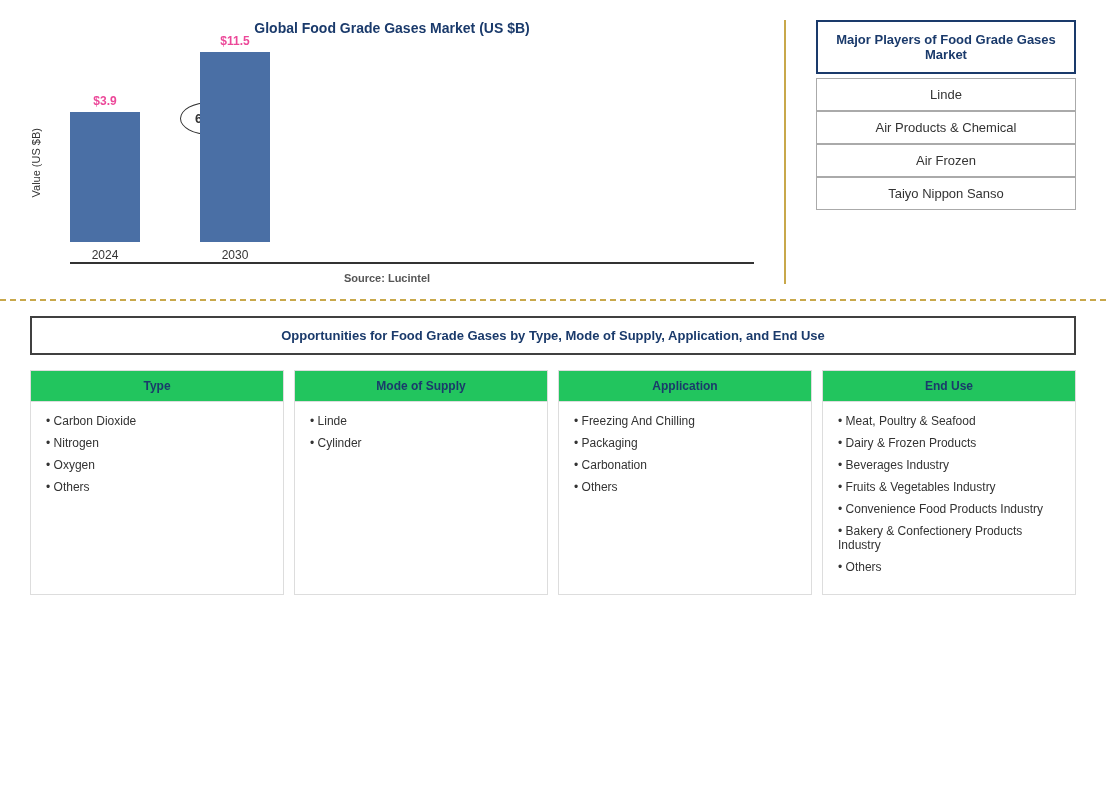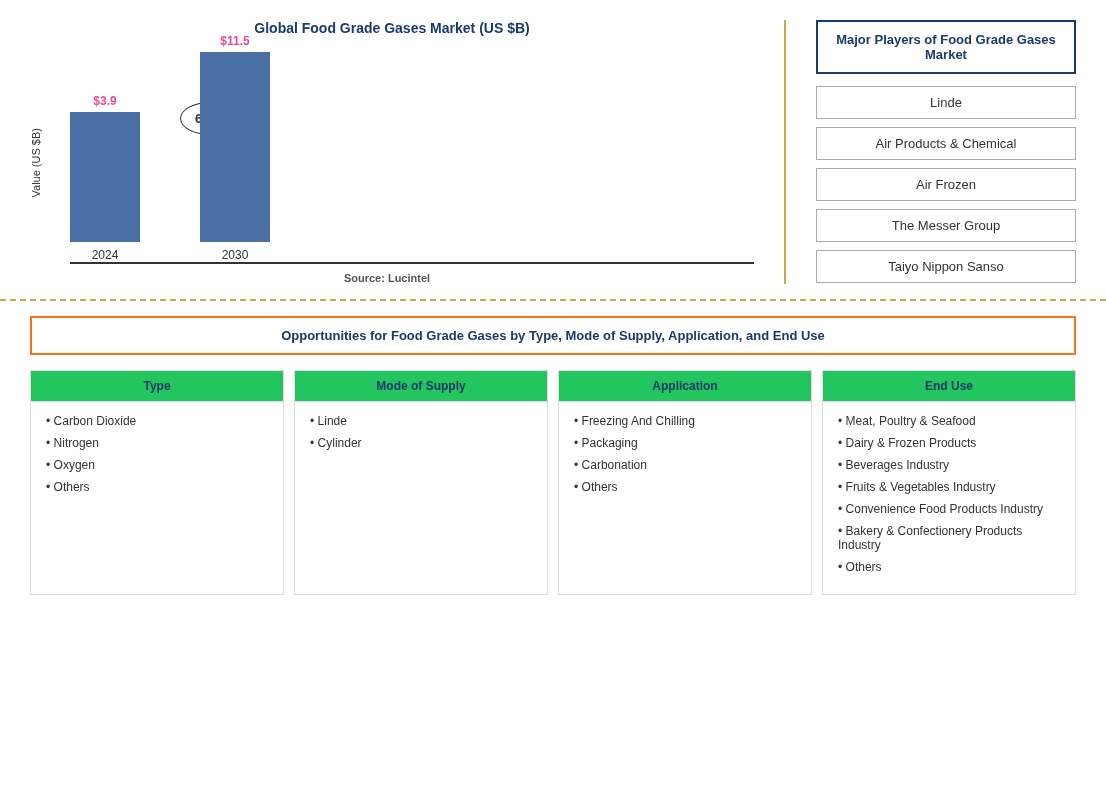--- a/index.html
+++ b/index.html
@@ -147,21 +147,20 @@
       align-self: stretch;
       margin: 0 10px;
     }
 
     
     .major-players {
       width: 260px;
       display: flex;
       flex-direction: column;
       align-items: center;
-      gap: 8px;
     }
 
     .players-title {
       border: 2px solid #1a3a6b;
       padding: 10px 15px;
       text-align: center;
       font-size: 13px;
       font-weight: bold;
       color: #1a3a6b;
       width: 100%;
@@ -177,21 +176,21 @@
       width: 100%;
     }
 
     
     .bottom-section {
       padding: 15px 30px 15px 30px;
       flex: 1;
     }
 
     .opportunities-title {
-      border: 2px solid #f97316;
+      border: 2px solid #404040;
       padding: 10px 12px;
       text-align: center;
       font-size: 13px;
       font-weight: bold;
       color: #1a3a6b;
       margin-bottom: 15px;
     }
 
     .columns-wrapper {
       display: flex;
@@ -277,21 +276,20 @@
     </div>
 
     <div class="vertical-divider"></div>
 
     <div class="major-players">
       <div class="players-title">Major Players of Food Grade Gases Market</div>
 
       <div class="player-item">Linde</div>
       <div class="player-item">Air Products &amp; Chemical</div>
       <div class="player-item">Air Frozen</div>
-      <div class="player-item">The Messer Group</div>
       <div class="player-item">Taiyo Nippon Sanso</div>
     </div>
 
   </div>
 
   <div class="bottom-section">
     <div class="opportunities-title">Opportunities for Food Grade Gases by Type, Mode of Supply, Application, and End Use</div>
 
     <div class="columns-wrapper">
 

